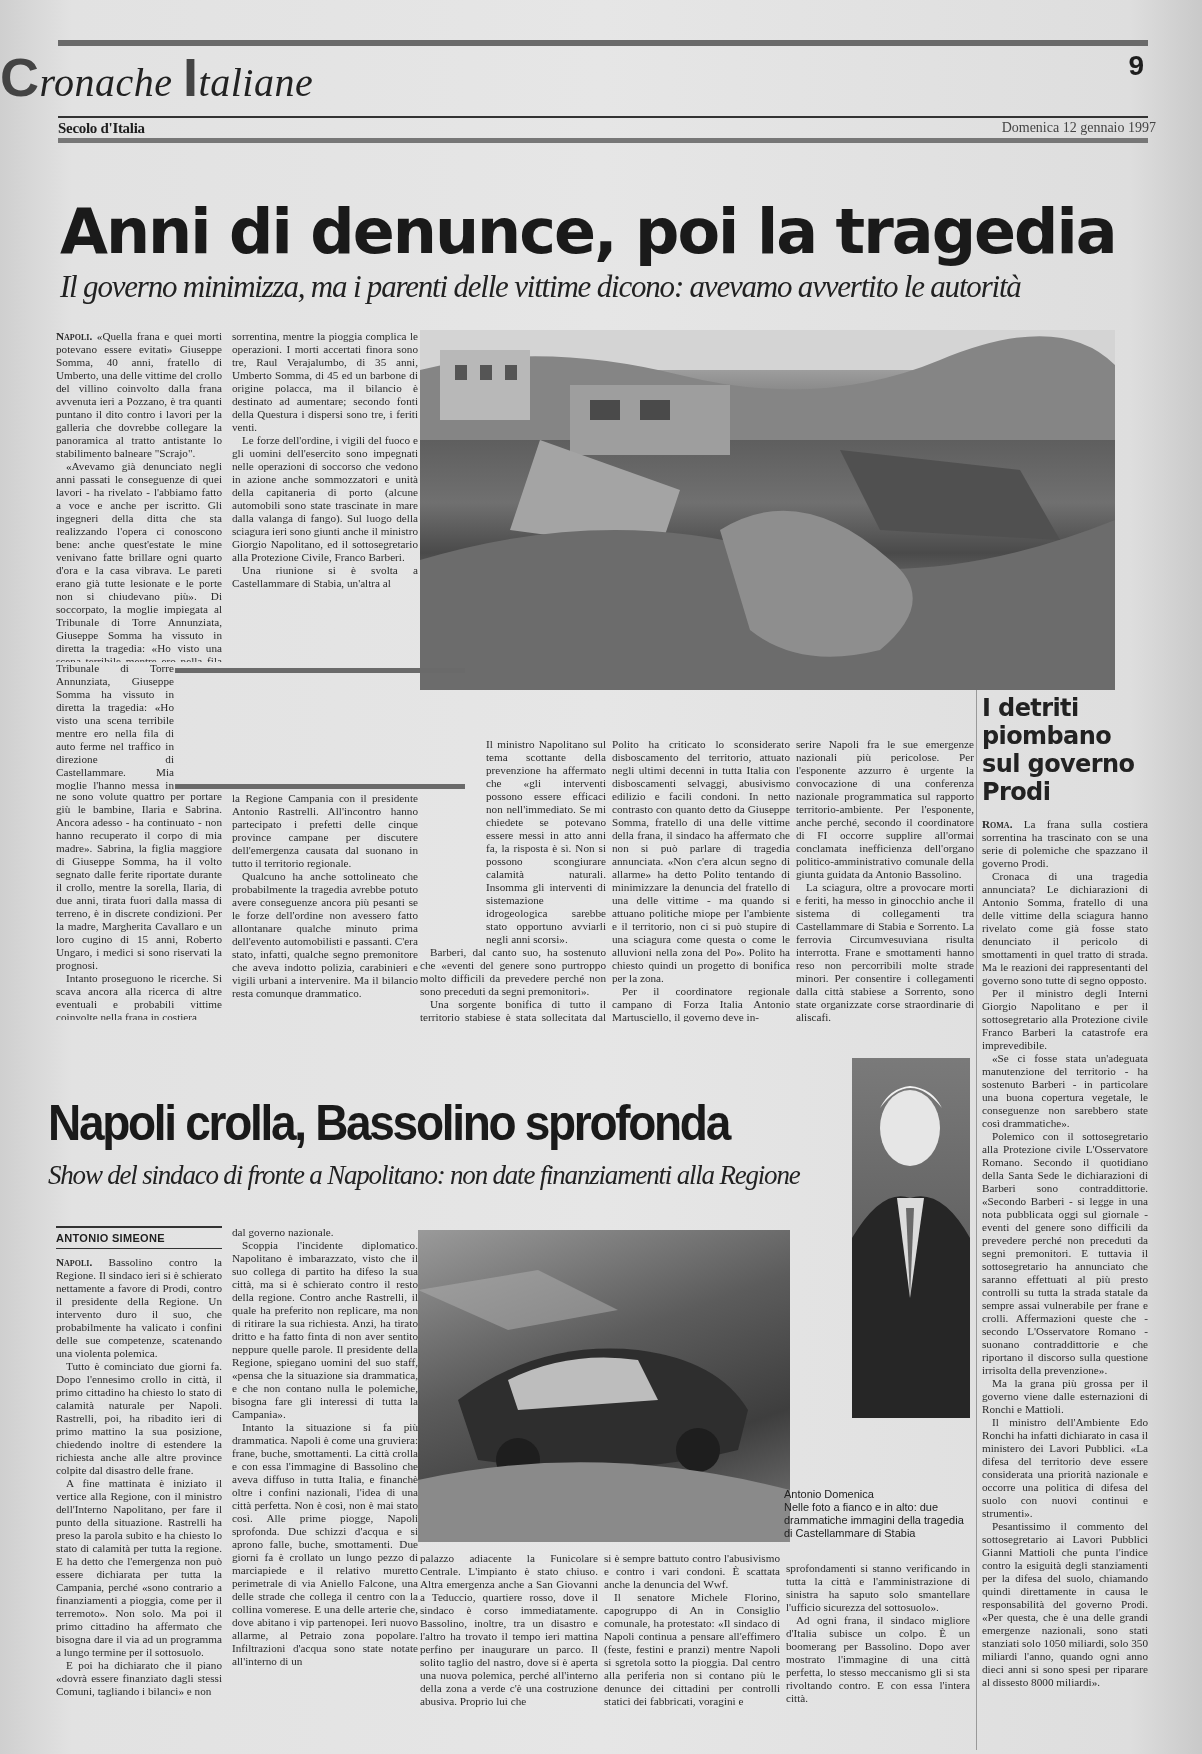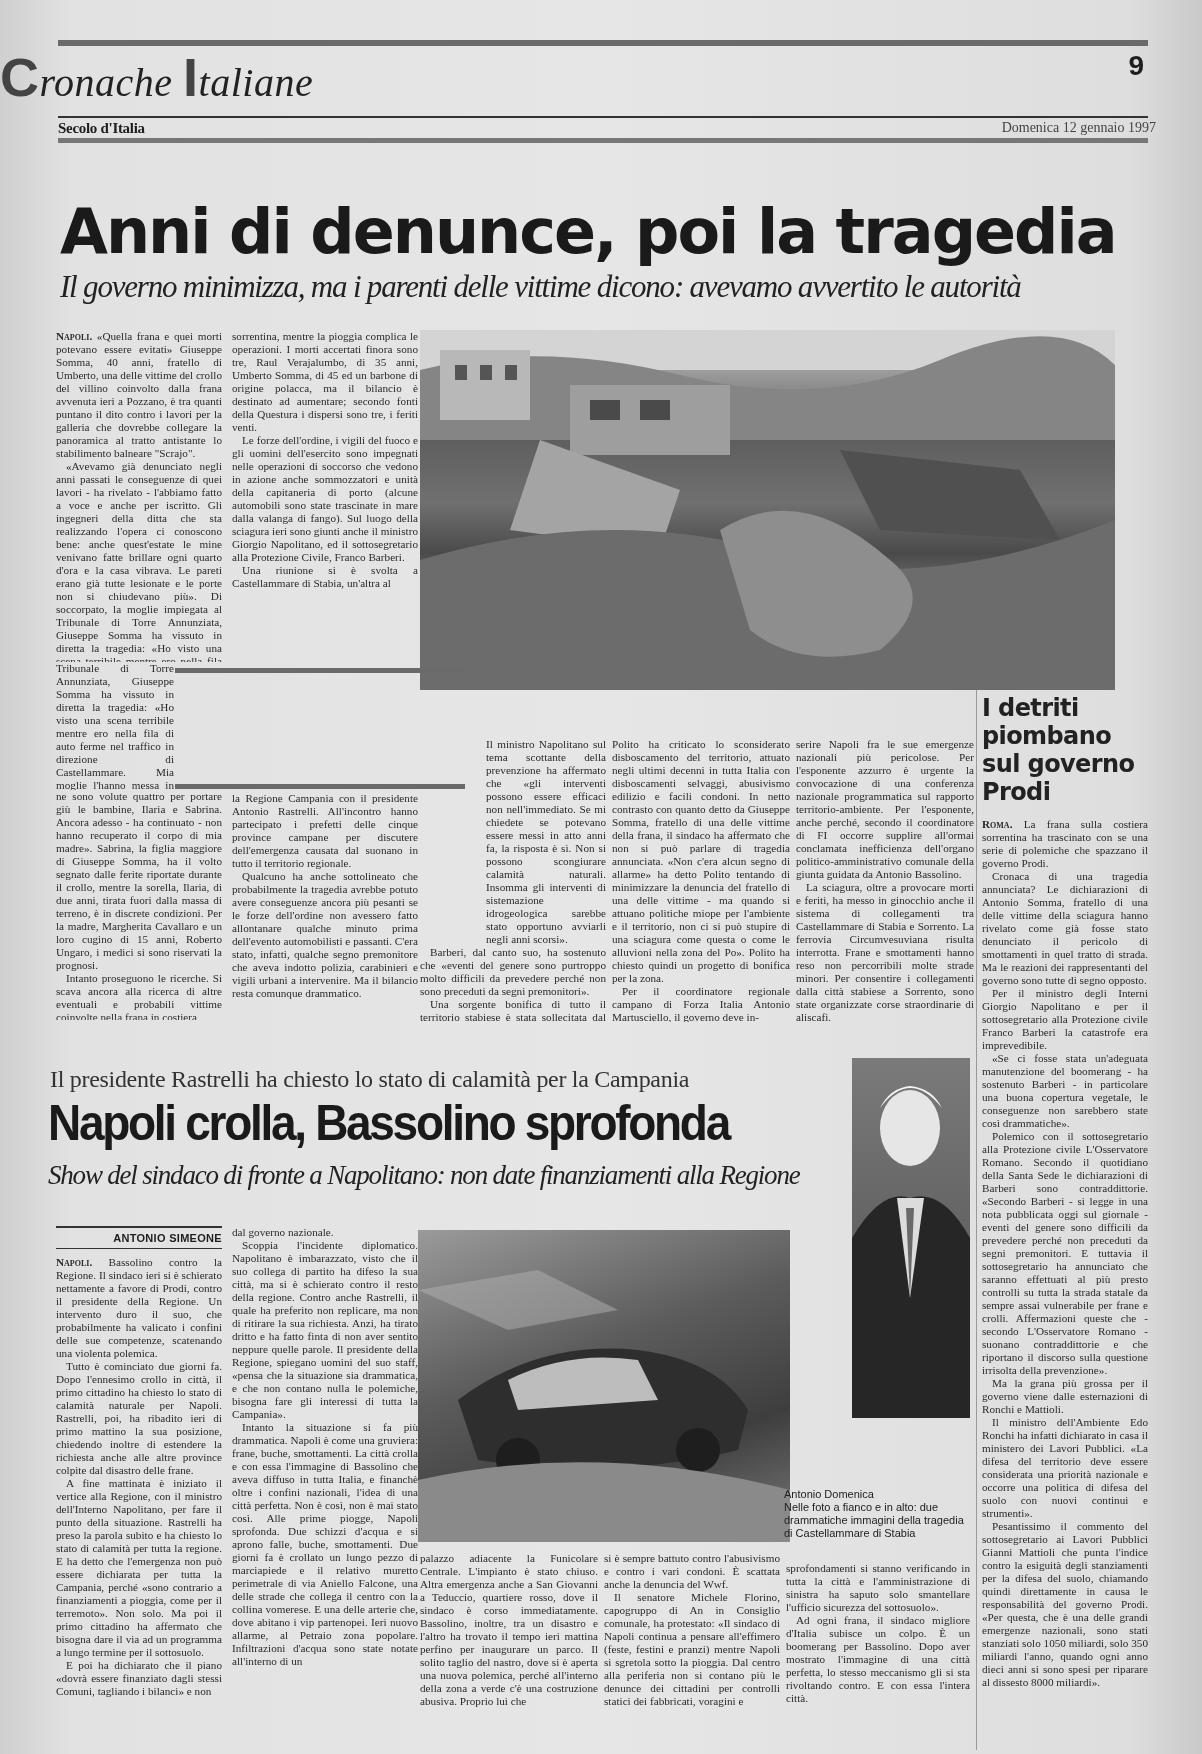--- a/index.html
+++ b/index.html
@@ -16,21 +16,21 @@
 .kicker{font-family:"Liberation Serif",serif;font-size:24px;color:#333;letter-spacing:-.3px}
 .headline{font-family:"DejaVu Sans",sans-serif;font-weight:bold;color:#1a1a1a;letter-spacing:-2px}
 .deck{font-family:"Liberation Serif",serif;font-style:italic;color:#222;letter-spacing:-1.2px}
 .col{position:absolute;font-size:11.2px;line-height:13px;text-align:justify;color:#2a2a2a;overflow:hidden}
 .col p{text-indent:10px}
 .col p.first{text-indent:0}
 .dateline{font-variant:small-caps;font-weight:bold}
 .photo{position:absolute;background:#6e6e6e;overflow:hidden}
 .pullquote{position:absolute;text-align:center;font-family:"Liberation Serif",serif;font-size:22px;line-height:25px;color:#222;letter-spacing:-.8px;background:#e4e4e4;padding-top:6px}
 .sidehead{font-family:"DejaVu Sans",sans-serif;font-weight:bold;font-size:24px;line-height:28px;color:#222;letter-spacing:-.6px}
-.byline{font-family:"Liberation Sans",sans-serif;font-weight:bold;font-size:11px;text-align:right;letter-spacing:.3px}
+.byline{font-family:"Liberation Sans",sans-serif;font-weight:bold;font-size:11px;text-align:left;letter-spacing:.3px}
 .caption{font-family:"Liberation Sans",sans-serif;font-size:11px;line-height:13px;color:#222}
 </style>
 </head>
 <body>
 
 <div class="page">
 
   <div class="rule" style="left:58px;width:1090px;top:40px;height:6px;background:#6a6a6a"></div>
   <div class="abs masthead">
     <span class="big">C</span><span>ronache </span><span class="big">I</span><span>taliane</span>
@@ -104,28 +104,27 @@
     <p class="first">serire Napoli fra le sue emergenze nazionali più pericolose. Per l'esponente azzurro è urgente la convocazione di una conferenza nazionale programmatica sul rapporto territorio-ambiente. Per l'esponente, anche perché, secondo il coordinatore di FI occorre supplire all'ormai conclamata inefficienza dell'organo politico-amministrativo comunale della giunta guidata da Antonio Bassolino.</p>
     <p>La sciagura, oltre a provocare morti e feriti, ha messo in ginocchio anche il sistema di collegamenti tra Castellammare di Stabia e Sorrento. La ferrovia Circumvesuviana risulta interrotta. Frane e smottamenti hanno reso non percorribili molte strade minori. Per consentire i collegamenti dalla città stabiese a Sorrento, sono state organizzate corse straordinarie di aliscafi.</p>
   </div>
 
   <div class="thin" style="left:976px;top:690px;width:1px;height:1060px;background:#999"></div>
   <div class="abs sidehead" style="left:982px;top:694px;width:160px">I detriti piombano sul governo Prodi</div>
   <div class="col" style="left:982px;top:818px;width:166px;height:930px">
     <p class="first"><span class="dateline">Roma.</span> <span>La frana sulla costiera sorrentina ha trascinato con se una serie di polemiche che spazzano il governo Prodi.</span></p>
     <p>Cronaca di una tragedia annunciata? Le dichiarazioni di Antonio Somma, fratello di una delle vittime della sciagura hanno rivelato come già fosse stato denunciato il pericolo di smottamenti in quel tratto di strada. Ma le reazioni dei rappresentanti del governo sono tutte di segno opposto.</p>
     <p>Per il ministro degli Interni Giorgio Napolitano e per il sottosegretario alla Protezione civile Franco Barberi la catastrofe era imprevedibile.</p>
-    <p>«Se ci fosse stata un'adeguata manutenzione del boomerang - ha sostenuto Barberi - in particolare una buona copertura vegetale, le conseguenze non sarebbero state così drammatiche».</p>
+    <p>«Se ci fosse stata un'adeguata manutenzione del territorio - ha sostenuto Barberi - in particolare una buona copertura vegetale, le conseguenze non sarebbero state così drammatiche».</p>
     <p>Polemico con il sottosegretario alla Protezione civile L'Osservatore Romano. Secondo il quotidiano della Santa Sede le dichiarazioni di Barberi sono contraddittorie. «Secondo Barberi - si legge in una nota pubblicata oggi sul giornale - eventi del genere sono difficili da prevedere perché non preceduti da segni premonitori. E tuttavia il sottosegretario ha annunciato che saranno effettuati al più presto controlli su tutta la strada statale da sempre assai vulnerabile per frane e crolli. Affermazioni queste che - secondo L'Osservatore Romano - suonano contraddittorie e che riportano il discorso sulla questione irrisolta della prevenzione».</p>
     <p>Ma la grana più grossa per il governo viene dalle esternazioni di Ronchi e Mattioli.</p>
     <p>Il ministro dell'Ambiente Edo Ronchi ha infatti dichiarato in casa il ministero dei Lavori Pubblici. «La difesa del territorio deve essere considerata una priorità nazionale e occorre una politica di difesa del suolo con nuovi continui e strumenti».</p>
     <p>Pesantissimo il commento del sottosegretario ai Lavori Pubblici Gianni Mattioli che punta l'indice contro la esiguità degli stanziamenti per la difesa del suolo, chiamando quindi direttamente in causa le responsabilità del governo Prodi. «Per questa, che è una delle grandi emergenze nazionali, sono stati stanziati solo 1050 miliardi, solo 350 miliardi l'anno, quando ogni anno dieci anni si sono spesi per riparare al dissesto 8000 miliardi».</p>
   </div>
 
-  <div class="abs kicker" style="left:50px;top:1066px;width:780px;font-size:24px">Il presidente Rastrelli ha chiesto lo stato di calamità per la Campania</div>
   <div class="abs headline" style="left:48px;top:1094px;width:800px;font-size:50px;line-height:58px;font-family:'Liberation Sans',sans-serif;letter-spacing:-2.5px;transform:scaleX(.92);transform-origin:left">Napoli crolla, Bassolino sprofonda</div>
   <div class="abs deck" style="left:48px;top:1160px;width:800px;font-size:27px;line-height:30px">Show del sindaco di fronte a Napolitano: non date finanziamenti alla Regione</div>
 
   <div class="thin" style="left:56px;top:1226px;width:166px;height:2px;background:#333"></div>
   <div class="abs byline" style="left:56px;top:1232px;width:166px">ANTONIO SIMEONE</div>
   <div class="thin" style="left:56px;top:1248px;width:166px;height:1px;background:#333"></div>
 
   <div class="col" style="left:56px;top:1256px;width:166px;height:480px">
     <p class="first"><span class="dateline">Napoli.</span> <span>Bassolino contro la Regione. Il sindaco ieri si è schierato nettamente a favore di Prodi, contro il presidente della Regione. Un intervento duro il suo, che probabilmente ha valicato i confini delle sue competenze, scatenando una violenta polemica.</span></p>
     <p>Tutto è cominciato due giorni fa. Dopo l'ennesimo crollo in città, il primo cittadino ha chiesto lo stato di calamità naturale per Napoli. Rastrelli, poi, ha ribadito ieri di primo mattino la sua posizione, chiedendo inoltre di estendere la richiesta anche alle altre province colpite dal disastro delle frane.</p>

